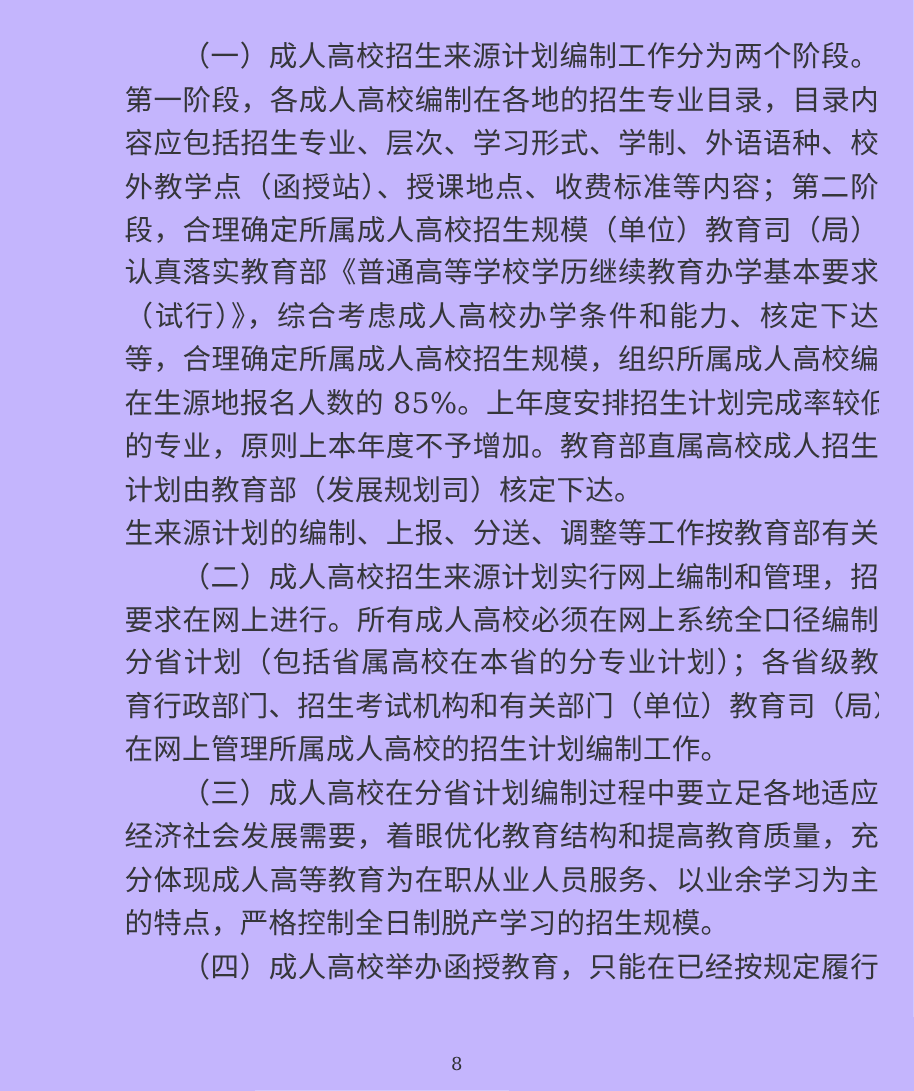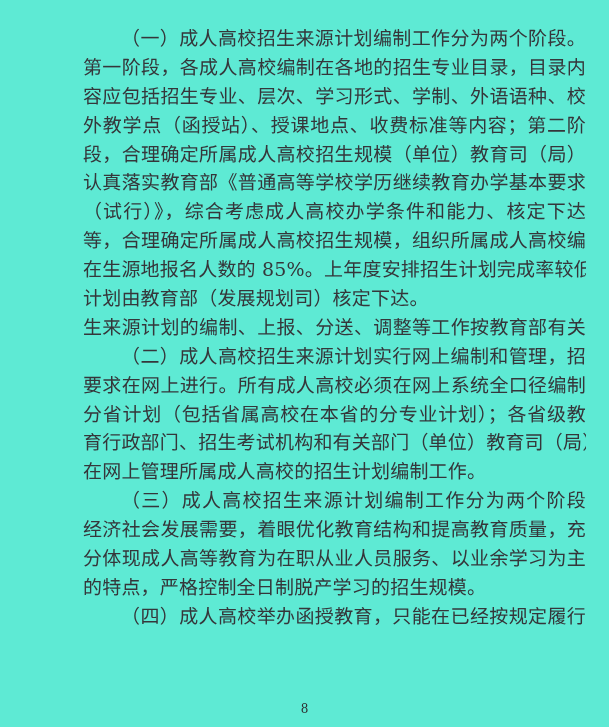--- a/index.html
+++ b/index.html
@@ -10,21 +10,21 @@
     width: 609px;
     height: 727px;
     background: #ffffff;
     font-family: "DejaVu Serif", "Liberation Serif", serif;
     overflow: hidden;
   }
   .page {
     position: relative;
     width: 609px;
     height: 727px;
-    background: #5eead4;
+    background: #c4b5fd;
     overflow: hidden;
   }
   .content {
     position: absolute;
     left: 83px;
     top: 24px;
     width: 503px;
   }
   .paragraph {
     margin: 0;
@@ -66,32 +66,33 @@
       <div class="paragraph">
         <div class="line indent">（一）成人高校招生来源计划编制工作分为两个阶段。</div>
         <div class="line">第一阶段，各成人高校编制在各地的招生专业目录，目录内</div>
         <div class="line">容应包括招生专业、层次、学习形式、学制、外语语种、校</div>
         <div class="line">外教学点（函授站）、授课地点、收费标准等内容；第二阶</div>
         <div class="line">段，合理确定所属成人高校招生规模（单位）教育司（局）</div>
         <div class="line">认真落实教育部《普通高等学校学历继续教育办学基本要求</div>
         <div class="line">（试行）》，综合考虑成人高校办学条件和能力、核定下达</div>
         <div class="line">等，合理确定所属成人高校招生规模，组织所属成人高校编</div>
         <div class="line">在生源地报名人数的 85%。上年度安排招生计划完成率较低</div>
+        <div class="line">的专业，原则上本年度不予增加。教育部直属高校成人招生</div>
         <div class="line flush-left">计划由教育部（发展规划司）核定下达。</div>
       </div>
       <div class="paragraph">
         <div class="line">生来源计划的编制、上报、分送、调整等工作按教育部有关</div>
         <div class="line indent">（二）成人高校招生来源计划实行网上编制和管理，招</div>
         <div class="line">要求在网上进行。所有成人高校必须在网上系统全口径编制</div>
         <div class="line">分省计划（包括省属高校在本省的分专业计划）；各省级教</div>
         <div class="line">育行政部门、招生考试机构和有关部门（单位）教育司（局）</div>
         <div class="line flush-left">在网上管理所属成人高校的招生计划编制工作。</div>
       </div>
       <div class="paragraph">
-        <div class="line indent">（三）成人高校招生来源计划编制工作分为两个阶段</div>
+        <div class="line indent">（三）成人高校在分省计划编制过程中要立足各地适应</div>
         <div class="line">经济社会发展需要，着眼优化教育结构和提高教育质量，充</div>
         <div class="line">分体现成人高等教育为在职从业人员服务、以业余学习为主</div>
         <div class="line flush-left">的特点，严格控制全日制脱产学习的招生规模。</div>
       </div>
       <div class="paragraph">
         <div class="line indent">（四）成人高校举办函授教育，只能在已经按规定履行</div>
       </div>
     </div>
   <div class="page-number">8</div>
 </div>

